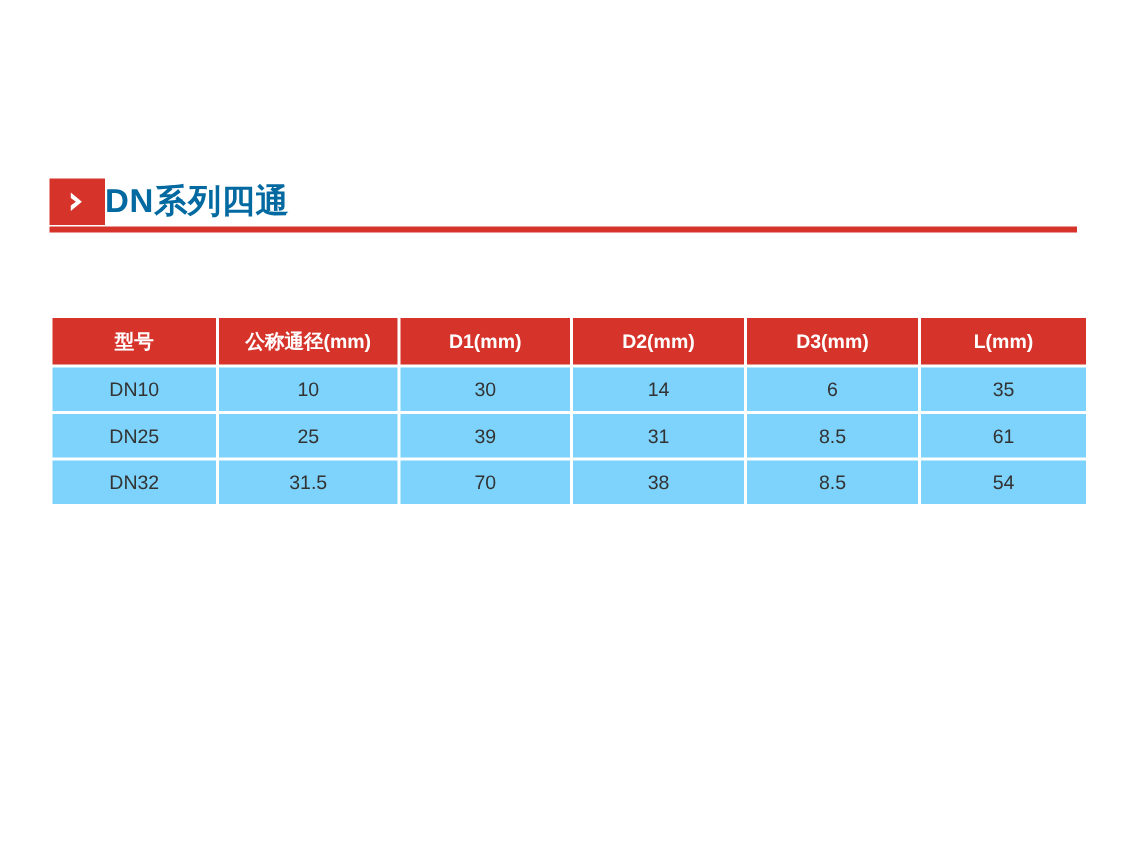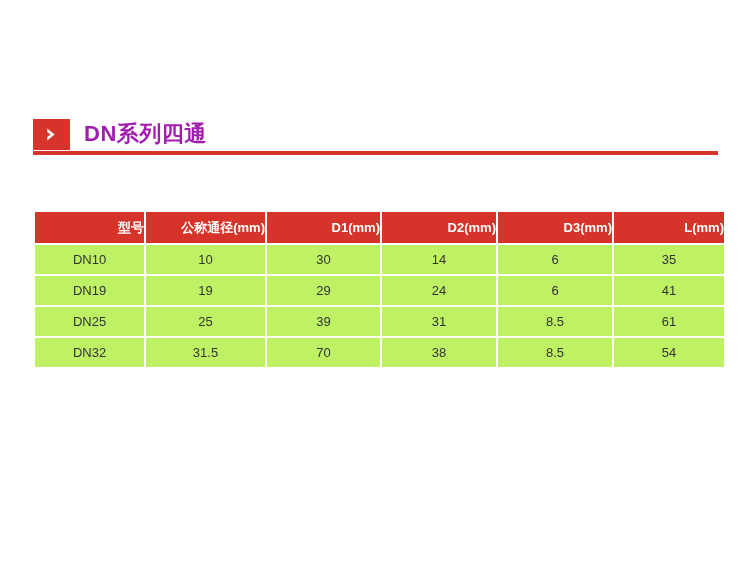--- a/index.html
+++ b/index.html
@@ -34,24 +34,23 @@
     background: #d6342b;
     display: flex;
     align-items: center;
     justify-content: center;
     flex: 0 0 auto;
   }
   .arrow-badge svg {
     display: block;
   }
   .section-title {
-    margin-left: 14px;
     font-size: 22px;
     font-weight: bold;
-    color: #a21caf;
+    color: #0369a1;
     letter-spacing: 0.5px;
     line-height: 1;
     white-space: nowrap;
   }
   .head-rule {
     position: absolute;
     left: 0;
     top: 33px;
     width: 685px;
     height: 4px;
@@ -70,27 +69,27 @@
     border-spacing: 2px 2px;
     width: 685px;
     table-layout: fixed;
   }
   table.spec-table th {
     background: #d6342b;
     color: #ffffff;
     font-size: 13px;
     font-weight: bold;
     height: 31px;
-    text-align: right;
+    text-align: center;
     vertical-align: middle;
     padding: 0;
     border: 0;
   }
   table.spec-table td {
-    background: #bef264;
+    background: #7dd3fc;
     color: #333333;
     font-size: 13px;
     font-weight: normal;
     height: 29px;
     text-align: center;
     vertical-align: middle;
     padding: 0;
     border: 0;
   }
   .col-model  { width: 109px; }
@@ -138,28 +137,20 @@
     <tbody>
       <tr>
         <td>DN10</td>
         <td>10</td>
         <td>30</td>
         <td>14</td>
         <td>6</td>
         <td>35</td>
       </tr>
       <tr>
-        <td>DN19</td>
-        <td>19</td>
-        <td>29</td>
-        <td>24</td>
-        <td>6</td>
-        <td>41</td>
-      </tr>
-      <tr>
         <td>DN25</td>
         <td>25</td>
         <td>39</td>
         <td>31</td>
         <td>8.5</td>
         <td>61</td>
       </tr>
       <tr>
         <td>DN32</td>
         <td>31.5</td>

